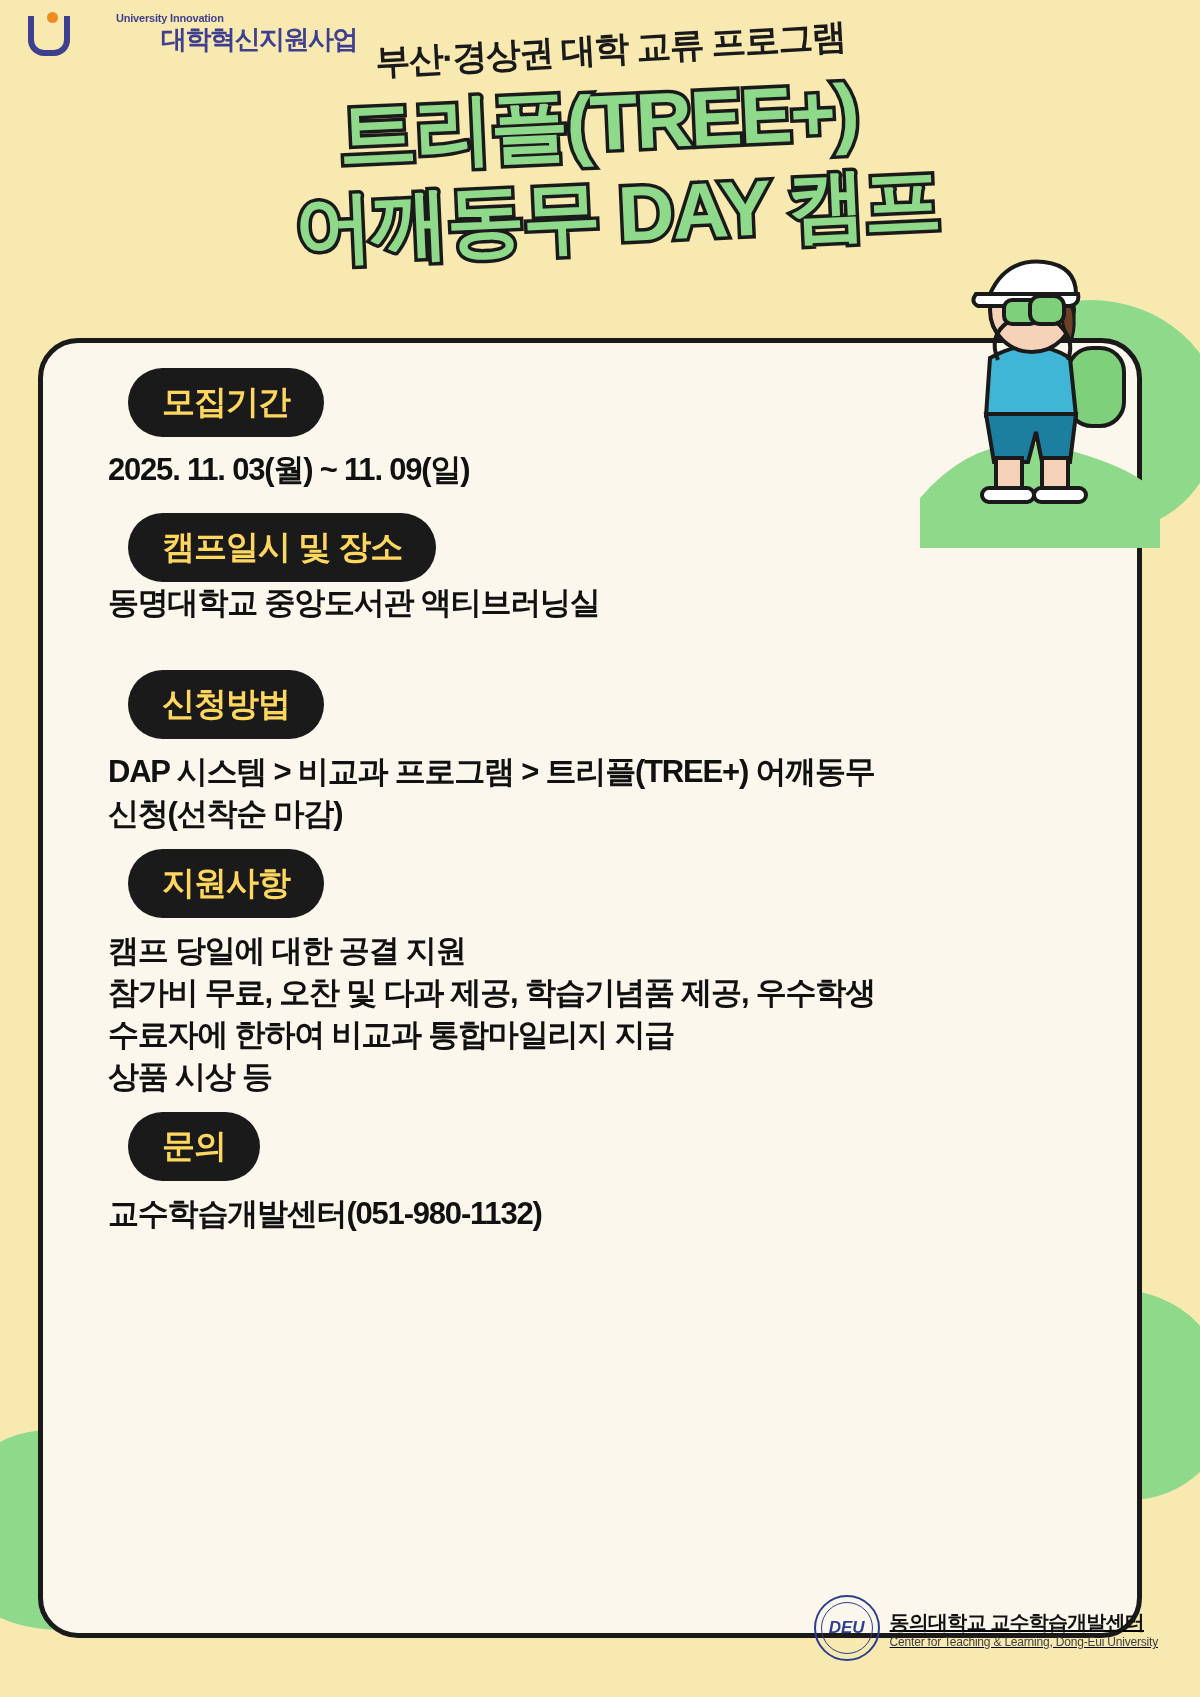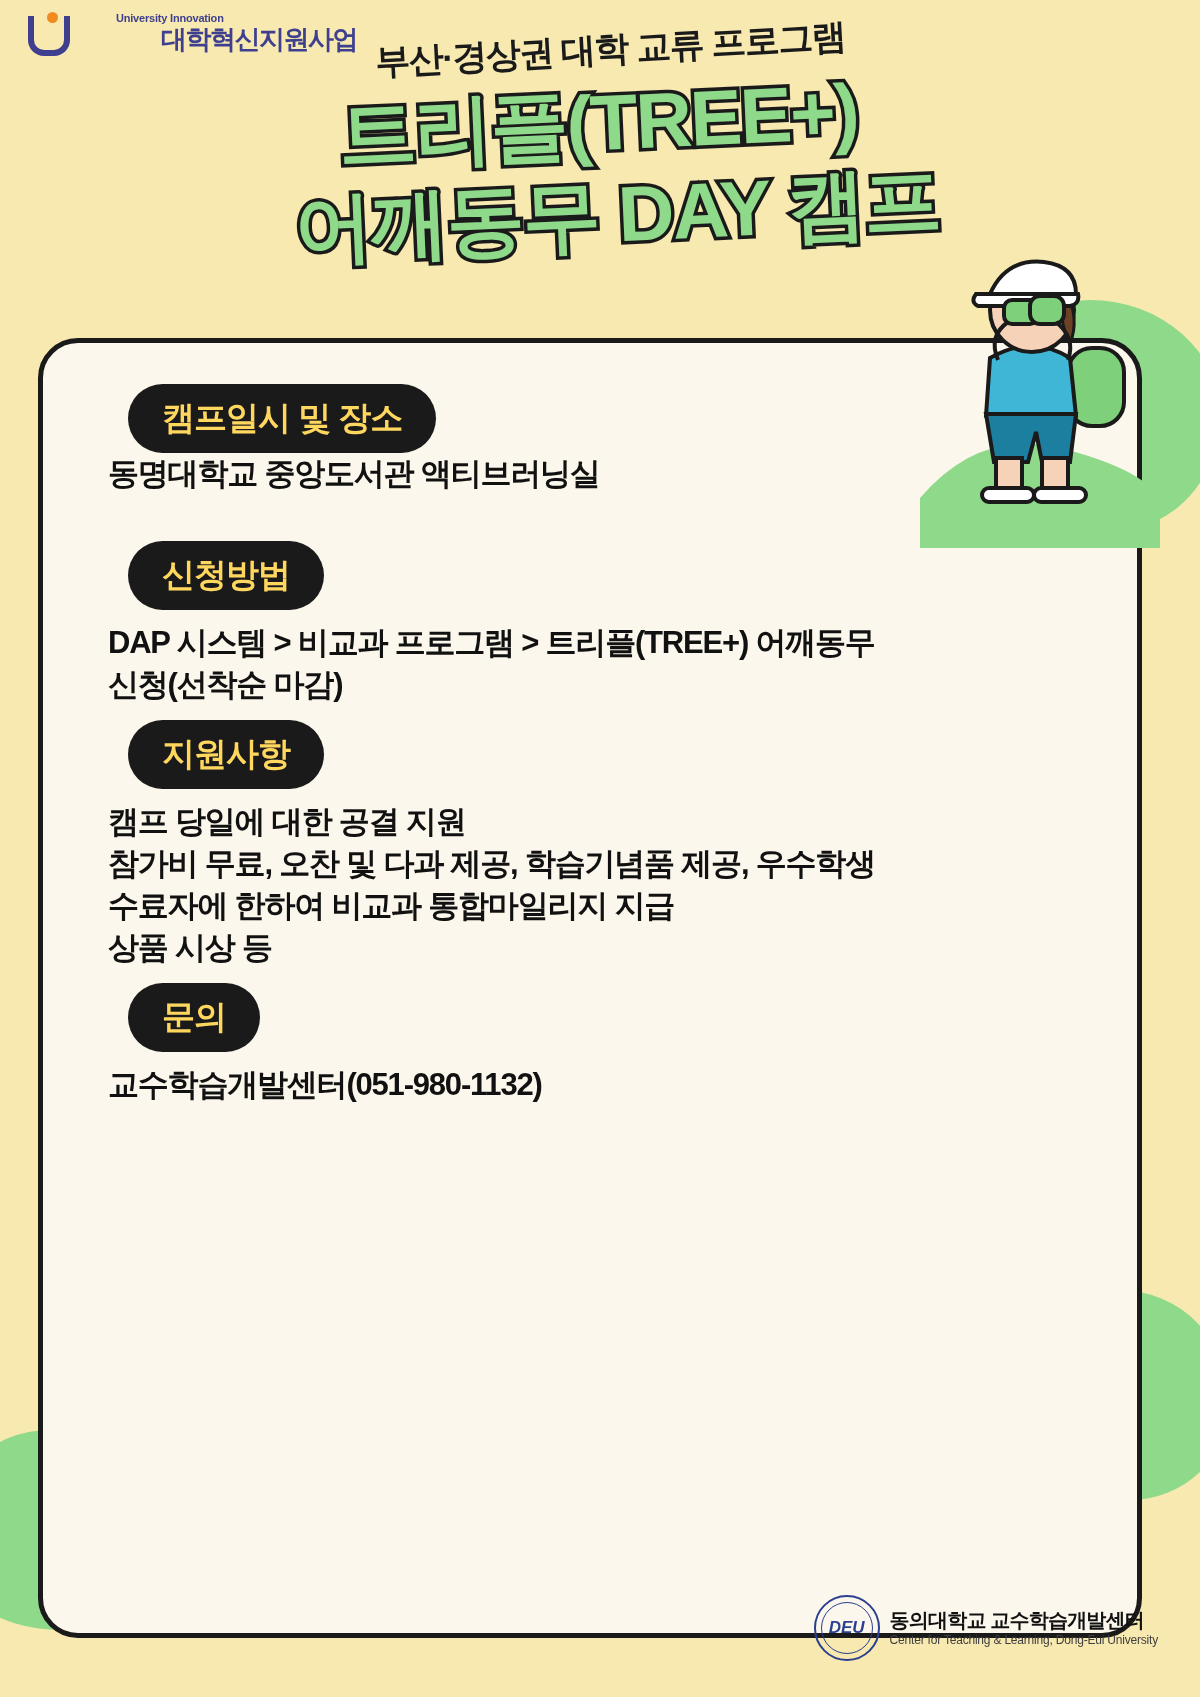--- a/index.html
+++ b/index.html
@@ -196,22 +196,23 @@
   .gap-lg { height: 24px; }
   .gap-md { height: 16px; }
   .gap-sm { height: 8px; }
 
   
   .footer-logo {
     position: absolute;
     right: 42px;
     bottom: 36px;
     display: flex;
-    align-items: center;
+    align-items: flex-start;
     z-index: 7;
+    text-decoration: underline;
   }
   .seal {
     width: 62px;
     height: 62px;
     border-radius: 50%;
     border: 2px solid #2a3f8f;
     position: relative;
     margin-right: 10px;
     flex: none;
   }
@@ -230,20 +231,21 @@
     left: 5px; top: 5px; right: 5px; bottom: 5px;
     border-radius: 50%;
     border: 1px solid #2a3f8f;
   }
   .footer-text-1 {
     font-size: 20px;
     font-weight: bold;
     color: #111;
     letter-spacing: -0.8px;
     line-height: 24px;
+    margin-top: 15px;
   }
   .footer-text-2 {
     font-size: 12px;
     color: #404040;
     letter-spacing: -0.2px;
     line-height: 16px;
   }
 
   
   .mascot {
@@ -313,20 +315,24 @@
 
     <path d="M78 112 Q68 88 88 74" fill="none" stroke="#1a1a1a" stroke-width="4"></path>
     <path d="M148 112 Q156 90 136 74" fill="none" stroke="#1a1a1a" stroke-width="4"></path>
   </svg>
 </div>
 
 <div class="card"></div>
 
 <div class="content">
 
+  <div class="sect">
+    <div class="pill">모집기간</div>
+    <div class="body-text">2025. 11. 03(월) ~ 11. 09(일)</div>
+  </div>
 
   <div class="gap-md"></div>
 
   <div class="sect">
     <div class="pill">캠프일시 및 장소</div>
     <div class="body-text" style="margin-top:0">동명대학교 중앙도서관 액티브러닝실</div>
   </div>
 
   <div class="gap-lg"></div>
 

